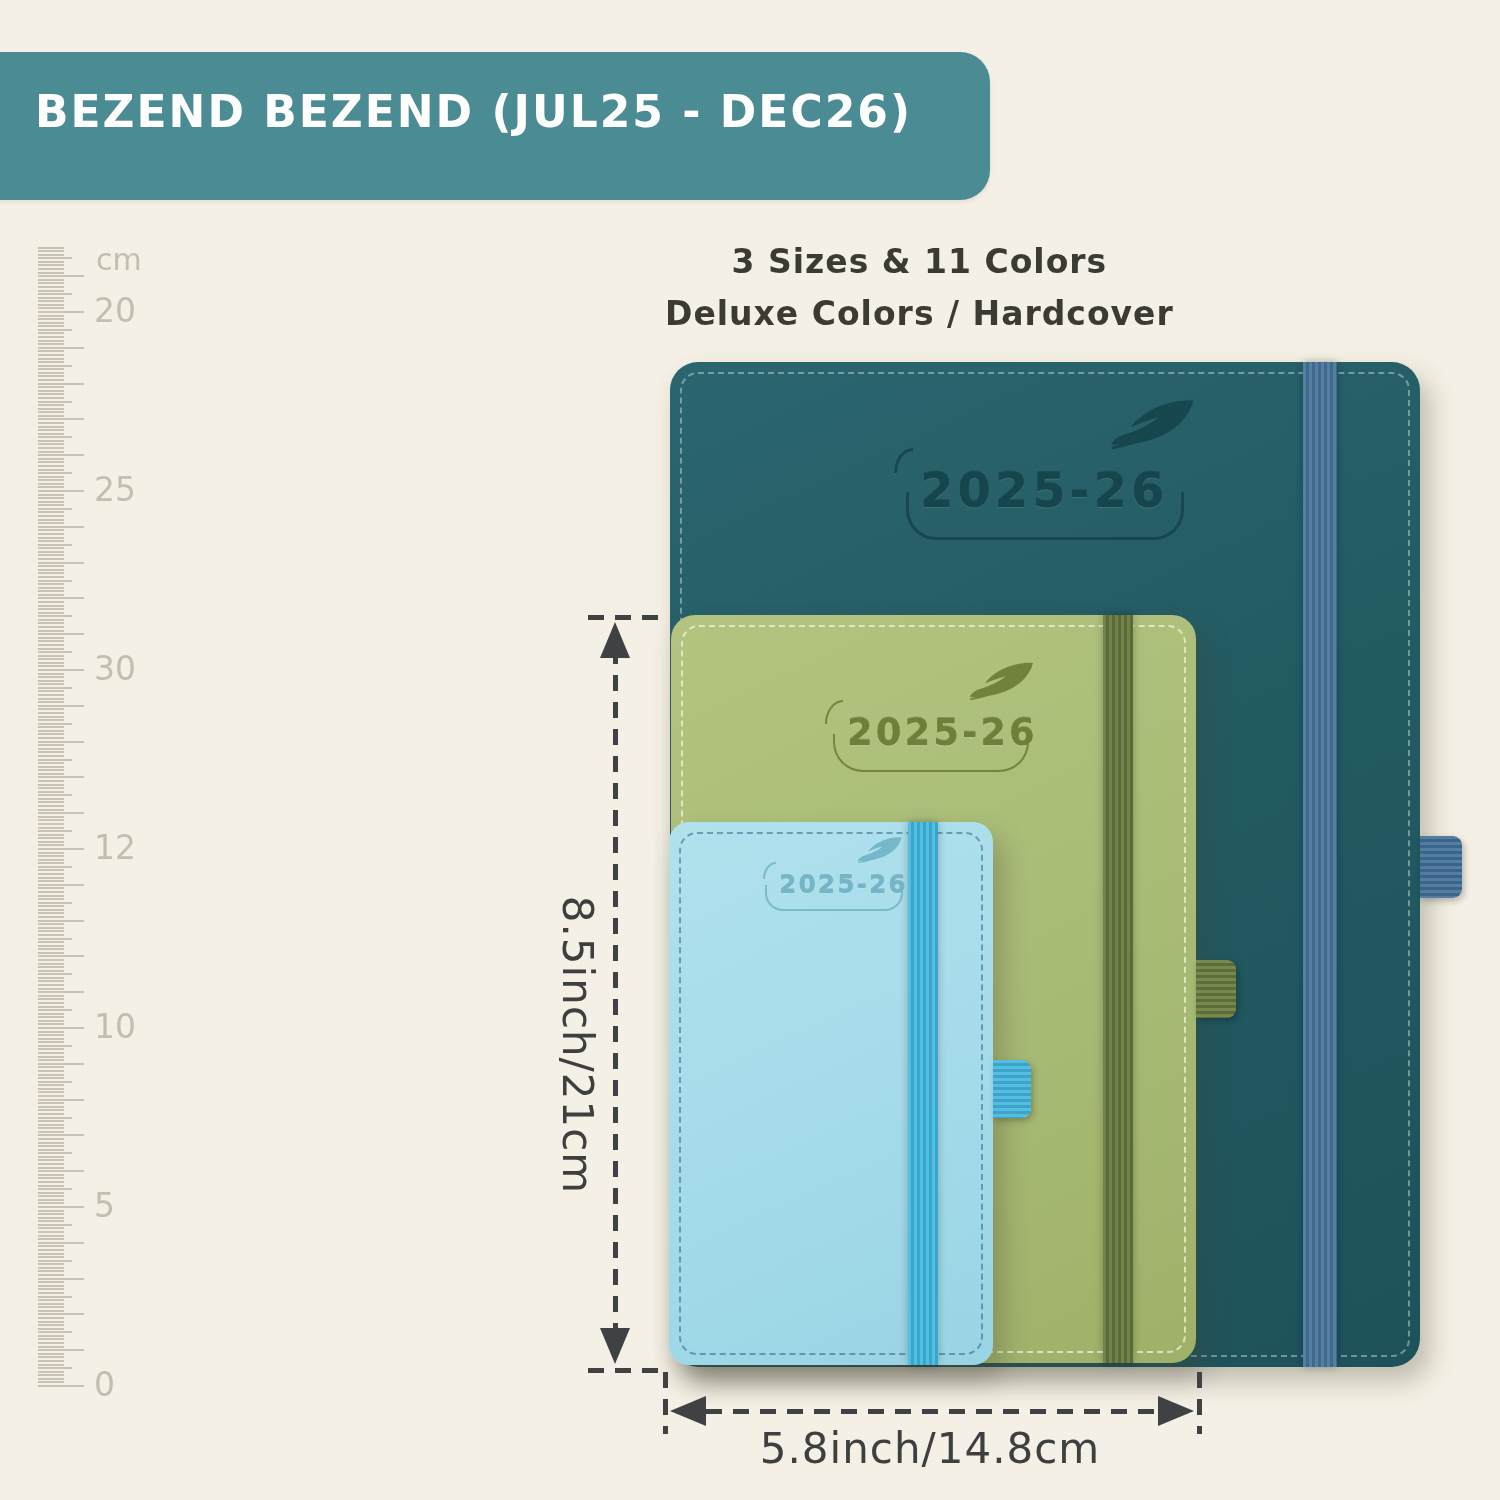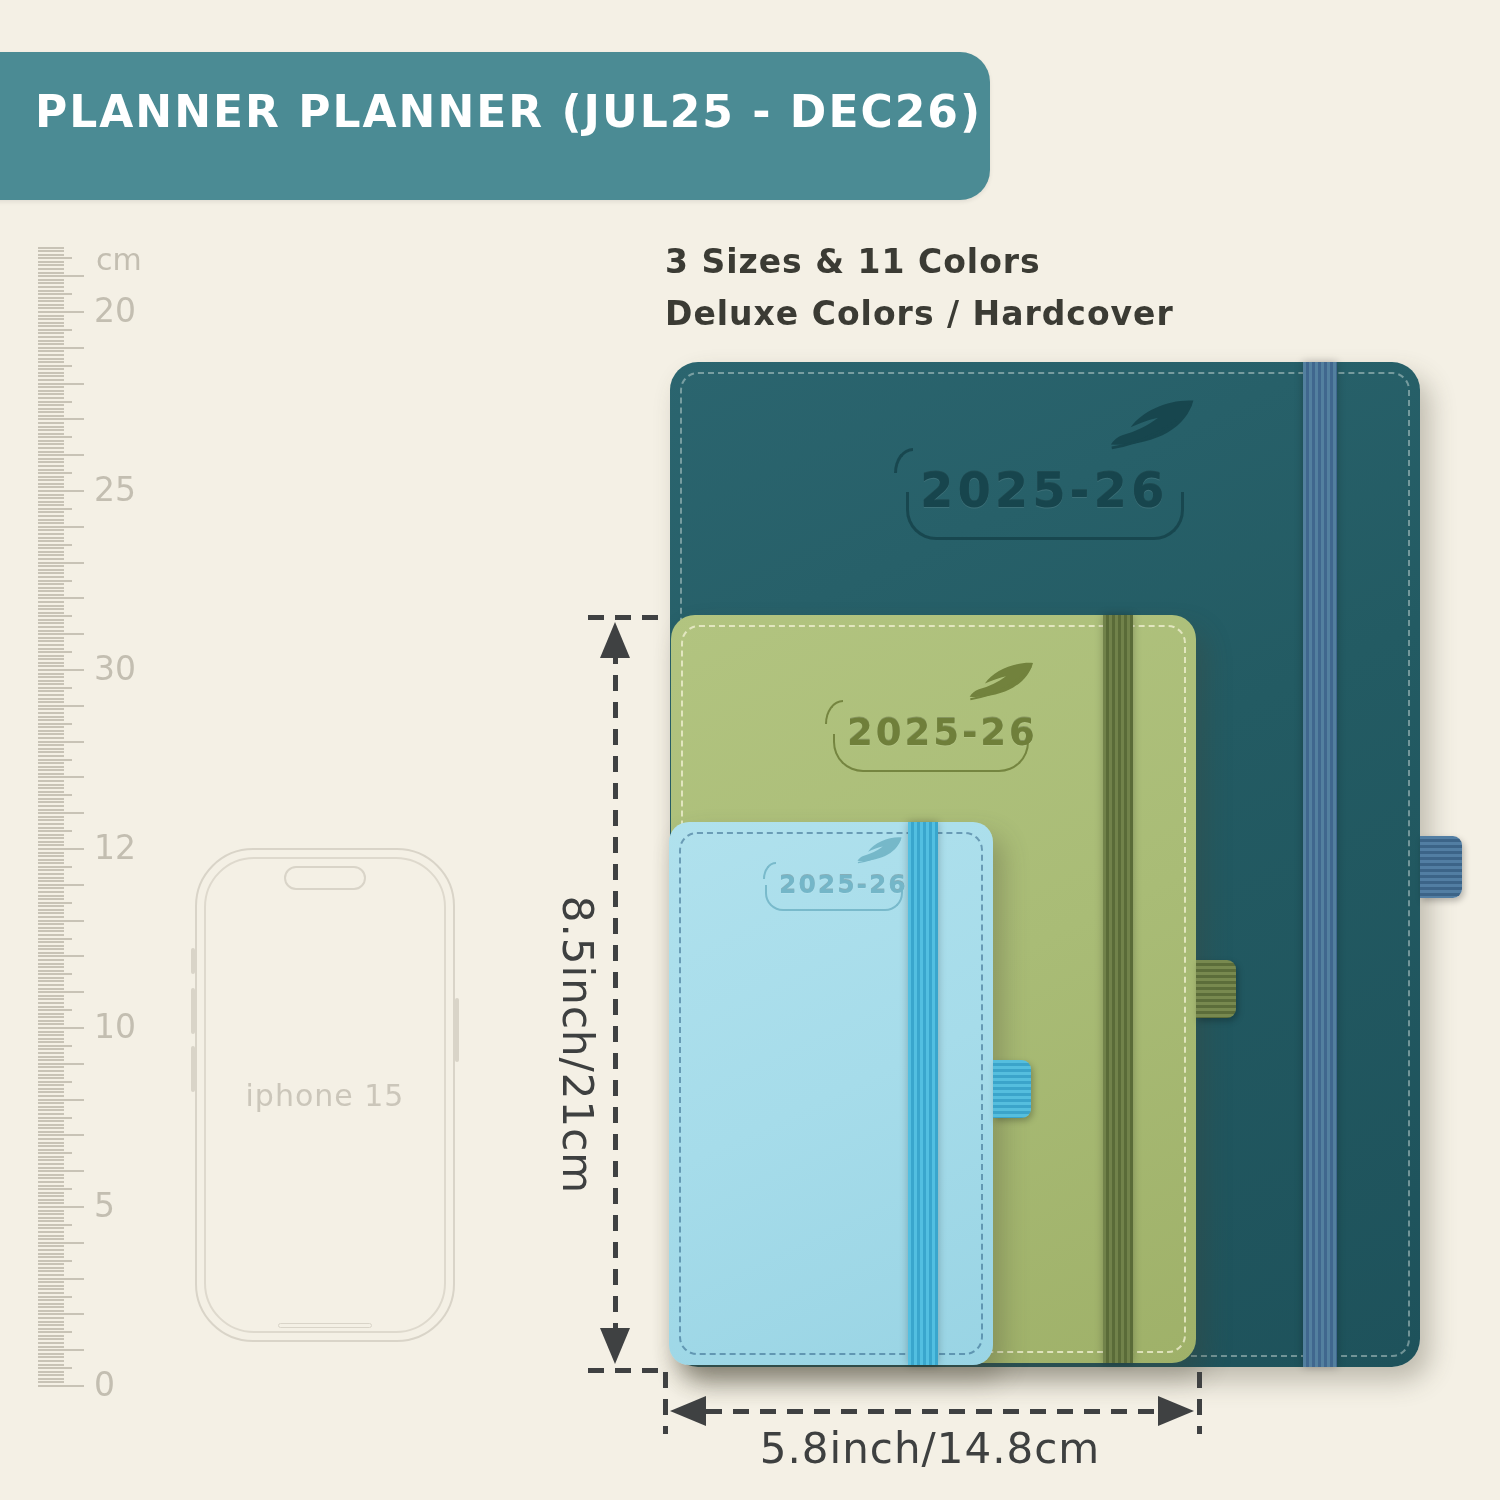--- a/index.html
+++ b/index.html
@@ -51,21 +51,21 @@
   #phone .sbtn{position:absolute;width:4px;background:#d9d4c8;border-radius:2px;}
   #phone .l1{left:-6px;top:98px;height:26px;}
   #phone .l2{left:-6px;top:138px;height:46px;}
   #phone .l3{left:-6px;top:196px;height:46px;}
   #phone .r1{right:-6px;top:148px;height:64px;}
   #phone .phone-label{
     position:absolute;left:0;right:0;top:228px;text-align:center;
     color:#cbc6ba;font-size:30px;letter-spacing:1px;
   }
   
-  #features{position:absolute;left:665px;top:242px;color:#3b3b34;}
+  #features{position:absolute;left:665px;top:242px;color:#3b3b34;text-align:center;}
   #features .f1{font-size:33px;font-weight:600;letter-spacing:1px;}
   #features .f2{font-size:33px;font-weight:600;letter-spacing:1px;margin-top:13px;}
   
   .planner{position:absolute;box-shadow:10px 14px 26px rgba(70,65,50,0.30);}
   .planner .stitch{position:absolute;inset:10px;border:2px dashed;border-radius:18px;pointer-events:none;}
   .planner .band{position:absolute;top:0;bottom:0;box-shadow:0 0 8px rgba(0,0,0,0.25);}
   .penloop{position:absolute;border-radius:0 9px 9px 0;box-shadow:2px 3px 6px rgba(0,0,0,0.25);}
   #planner-large{
     left:670px;top:362px;width:750px;height:1005px;border-radius:28px;
     background:linear-gradient(155deg,#2b656f 0%,#235b63 45%,#1e525b 100%);
@@ -153,21 +153,21 @@
   }
   #dim-h-label{left:930px;top:1448px;transform:translate(-50%,-50%);}
   #dim-v-label{left:577px;top:1045px;transform:translate(-50%,-50%) rotate(90deg);}
 </style>
 </head>
 <body>
 
 <div id="canvas">
 
   <div id="banner">
-    <div class="title">PLANNER PLANNER (JUL25 - DEC26)</div>
+    <div class="title">BEZEND BEZEND (JUL25 - DEC26)</div>
   </div>
 
   <div id="ruler">
     <div class="runit">cm</div>
     <div id="ruler-ticks">
         <div class="tick" style="top: 1385px; width: 46px;"></div>
         <div class="tick" style="top: 1381.42px; width: 26px;"></div>
         <div class="tick" style="top: 1377.84px; width: 26px;"></div>
         <div class="tick" style="top: 1374.26px; width: 26px;"></div>
         <div class="tick" style="top: 1370.68px; width: 26px;"></div>
@@ -488,30 +488,20 @@
         <div class="rlabel" style="top: 291px;">20</div>
         <div class="rlabel" style="top: 470px;">25</div>
         <div class="rlabel" style="top: 649px;">30</div>
         <div class="rlabel" style="top: 828px;">12</div>
         <div class="rlabel" style="top: 1007px;">10</div>
         <div class="rlabel" style="top: 1186px;">5</div>
         <div class="rlabel" style="top: 1365px;">0</div>
       </div>
   </div>
 
-  <div id="phone">
-    <div class="screen"></div>
-    <div class="island"></div>
-    <div class="sbtn l1"></div>
-    <div class="sbtn l2"></div>
-    <div class="sbtn l3"></div>
-    <div class="sbtn r1"></div>
-    <div class="speaker"></div>
-    <div class="phone-label">iphone 15</div>
-  </div>
 
   <div id="features">
     <div class="f1">3 Sizes &amp; 11 Colors</div>
     <div class="f2">Deluxe Colors / Hardcover</div>
   </div>
 
   <div class="planner" id="planner-large">
     <div class="stitch"></div>
     <div class="band"></div>
     <div class="logo" id="logo-large">

